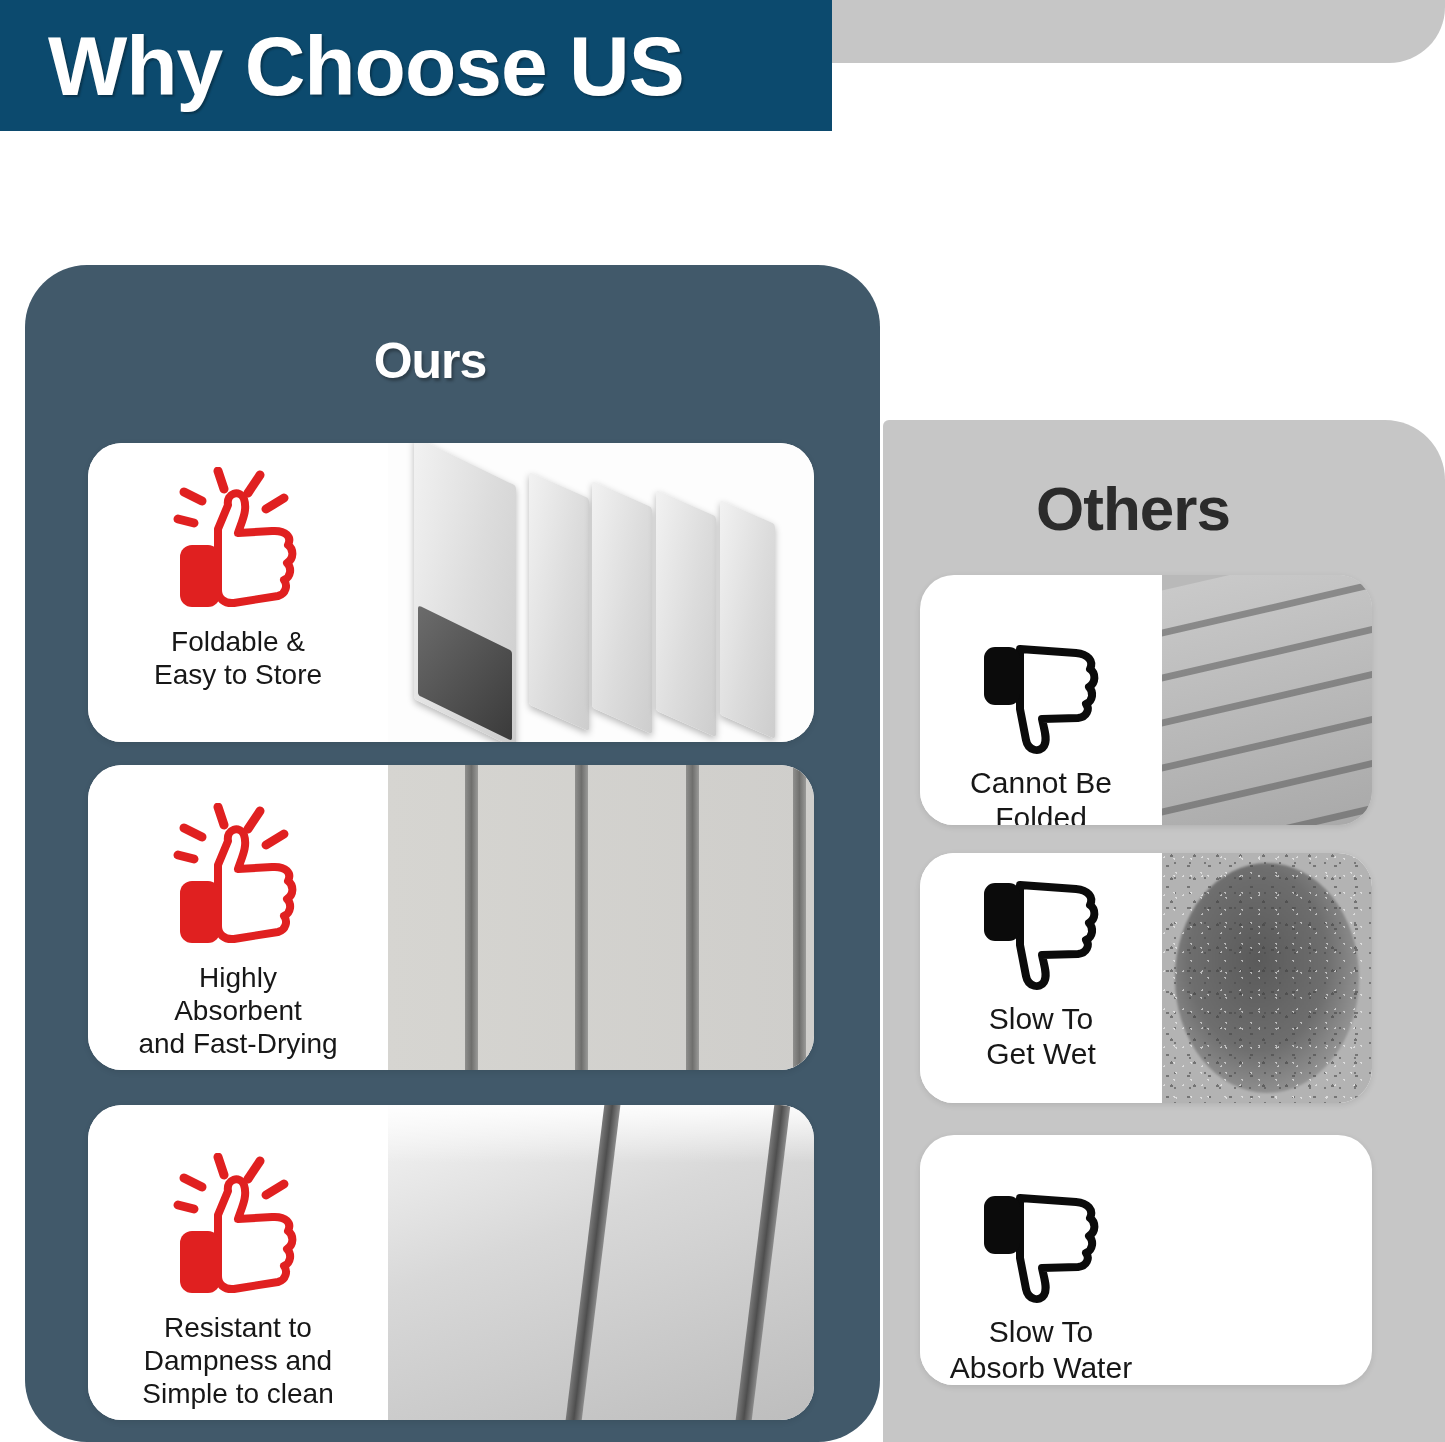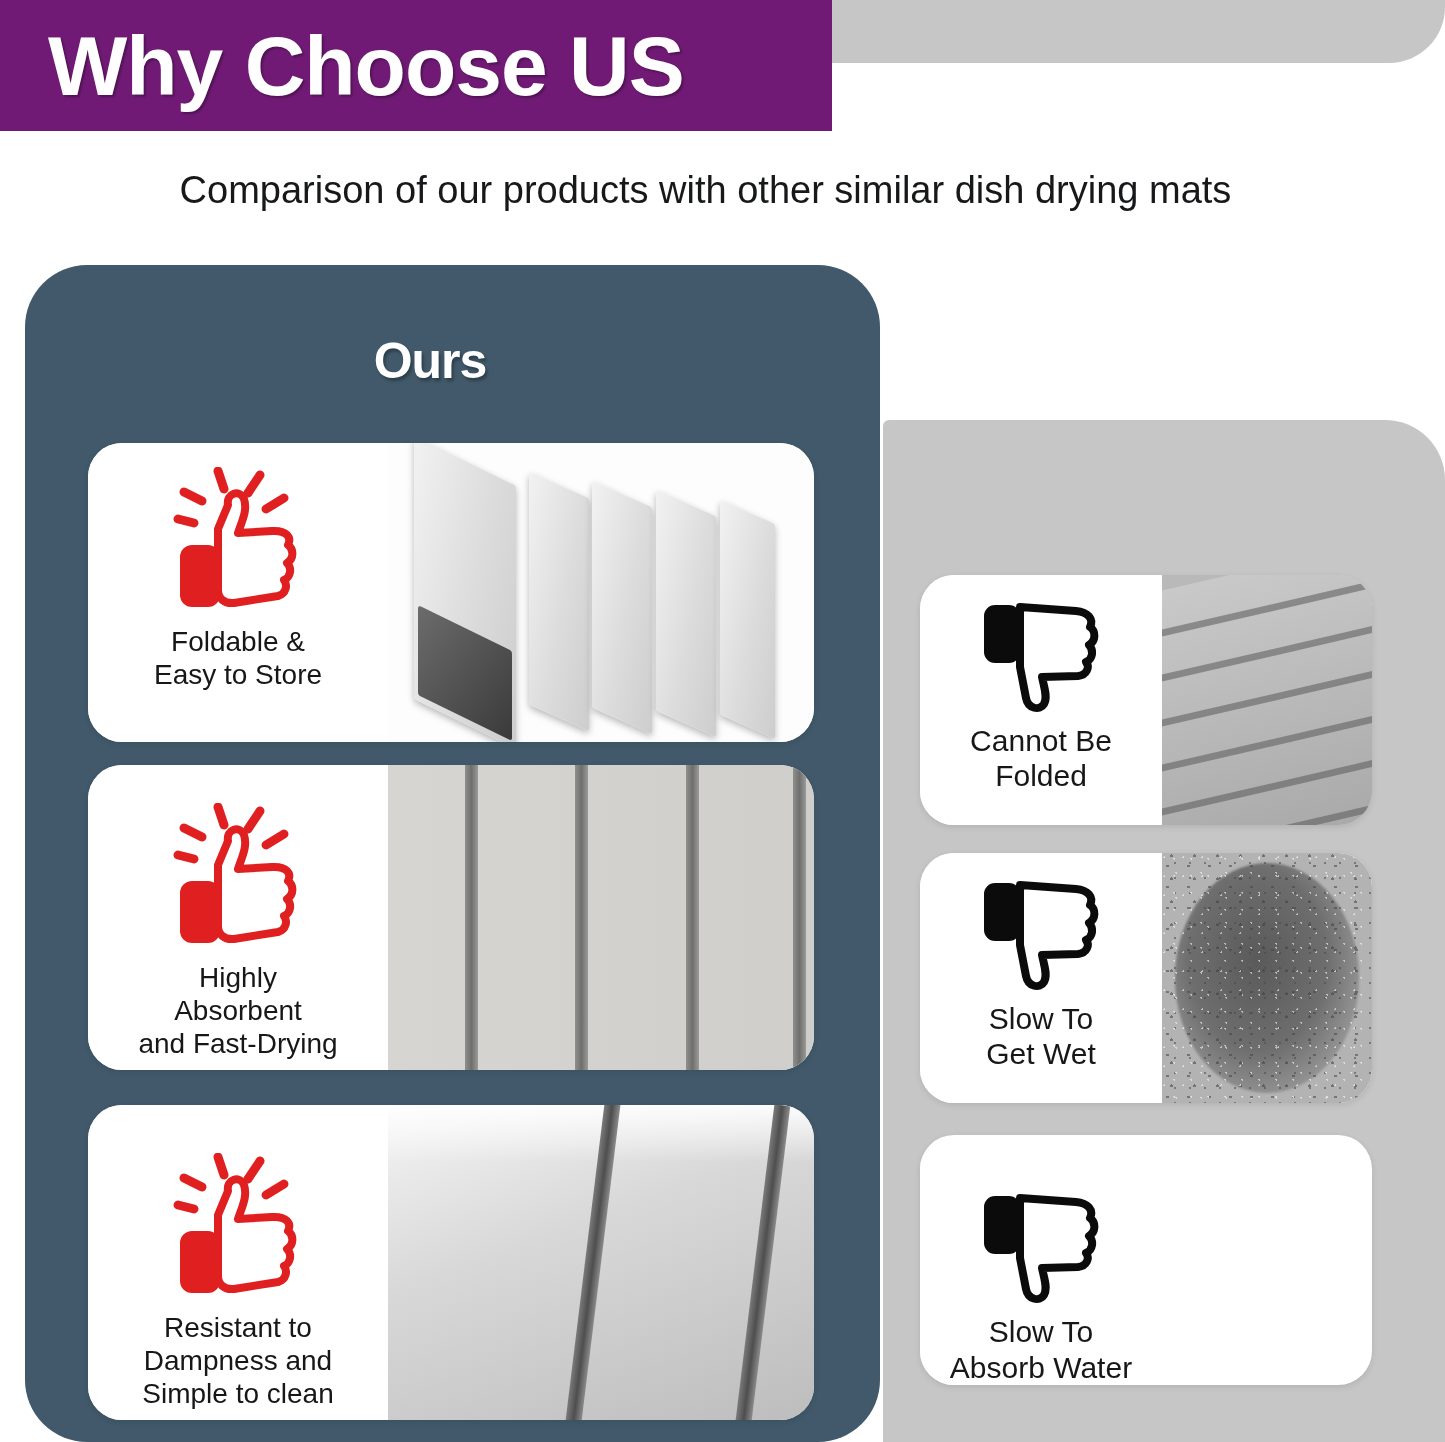--- a/index.html
+++ b/index.html
@@ -14,21 +14,21 @@
 
   
   .top-gray-band{
     position:absolute;left:830px;top:0;width:615px;height:63px;
     background:#c6c6c6;border-bottom-right-radius:56px;
   }
 
   
   .title-bar{
     position:absolute;left:0;top:0;width:832px;height:131px;
-    background:#701a75;
+    background:#0c4a6e;
     display:flex;align-items:center;
   }
   .title-bar .title-text{
     color:#ffffff;
     font-size:84px;
     font-weight:bold;
     letter-spacing:-1px;
     margin-left:48px;
     line-height:1;
     text-shadow:2px 2px 2px rgba(0,0,0,.28);
@@ -118,21 +118,21 @@
   #ours-card-2 .left{padding-top:38px;}
   #ours-card-3 .left{padding-top:48px;}
 
   
   .others-card{left:920px;width:452px;}
   .others-card .left{width:242px;padding-top:22px;}
   .others-card .label{font-size:30px;margin-top:10px;}
   #others-card-1{top:575px;height:250px;}
   #others-card-2{top:853px;height:250px;}
   #others-card-3{top:1135px;height:250px;align-items:flex-end;}
-  #others-card-1 .left{padding-top:22px;}
+  #others-card-1 .left{padding-top:22px;margin-top:42px;}
   #others-card-2 .left{padding-top:22px;}
   #others-card-3 .left{padding-top:30px;}
 
   
   .icon-up{width:140px;height:150px;display:block;}
   .icon-down{width:122px;height:116px;display:block;}
 
   
   .ph{position:absolute;inset:0;}
 
@@ -188,23 +188,23 @@
 <body>
 
 <div id="stage">
 
   <div class="top-gray-band"></div>
 
   <div class="title-bar">
     <div class="title-text">Why Choose US</div>
   </div>
 
-  <div class="subtitle">Comparison of our products with other similar dish drying mats</div>
 
   <div class="others-panel"></div>
+  <div class="others-heading">Others</div>
 
   <div class="ours-panel"></div>
   <div class="ours-heading">Ours</div>
 
   <div class="card ours-card" id="ours-card-1">
     <div class="left">
       <span>
         <svg class="icon-up" viewBox="0 0 140 150">
           <g fill="none" stroke="#e02020" stroke-width="9" stroke-linecap="round">
             <line x1="56" y1="22" x2="50" y2="4"></line>

